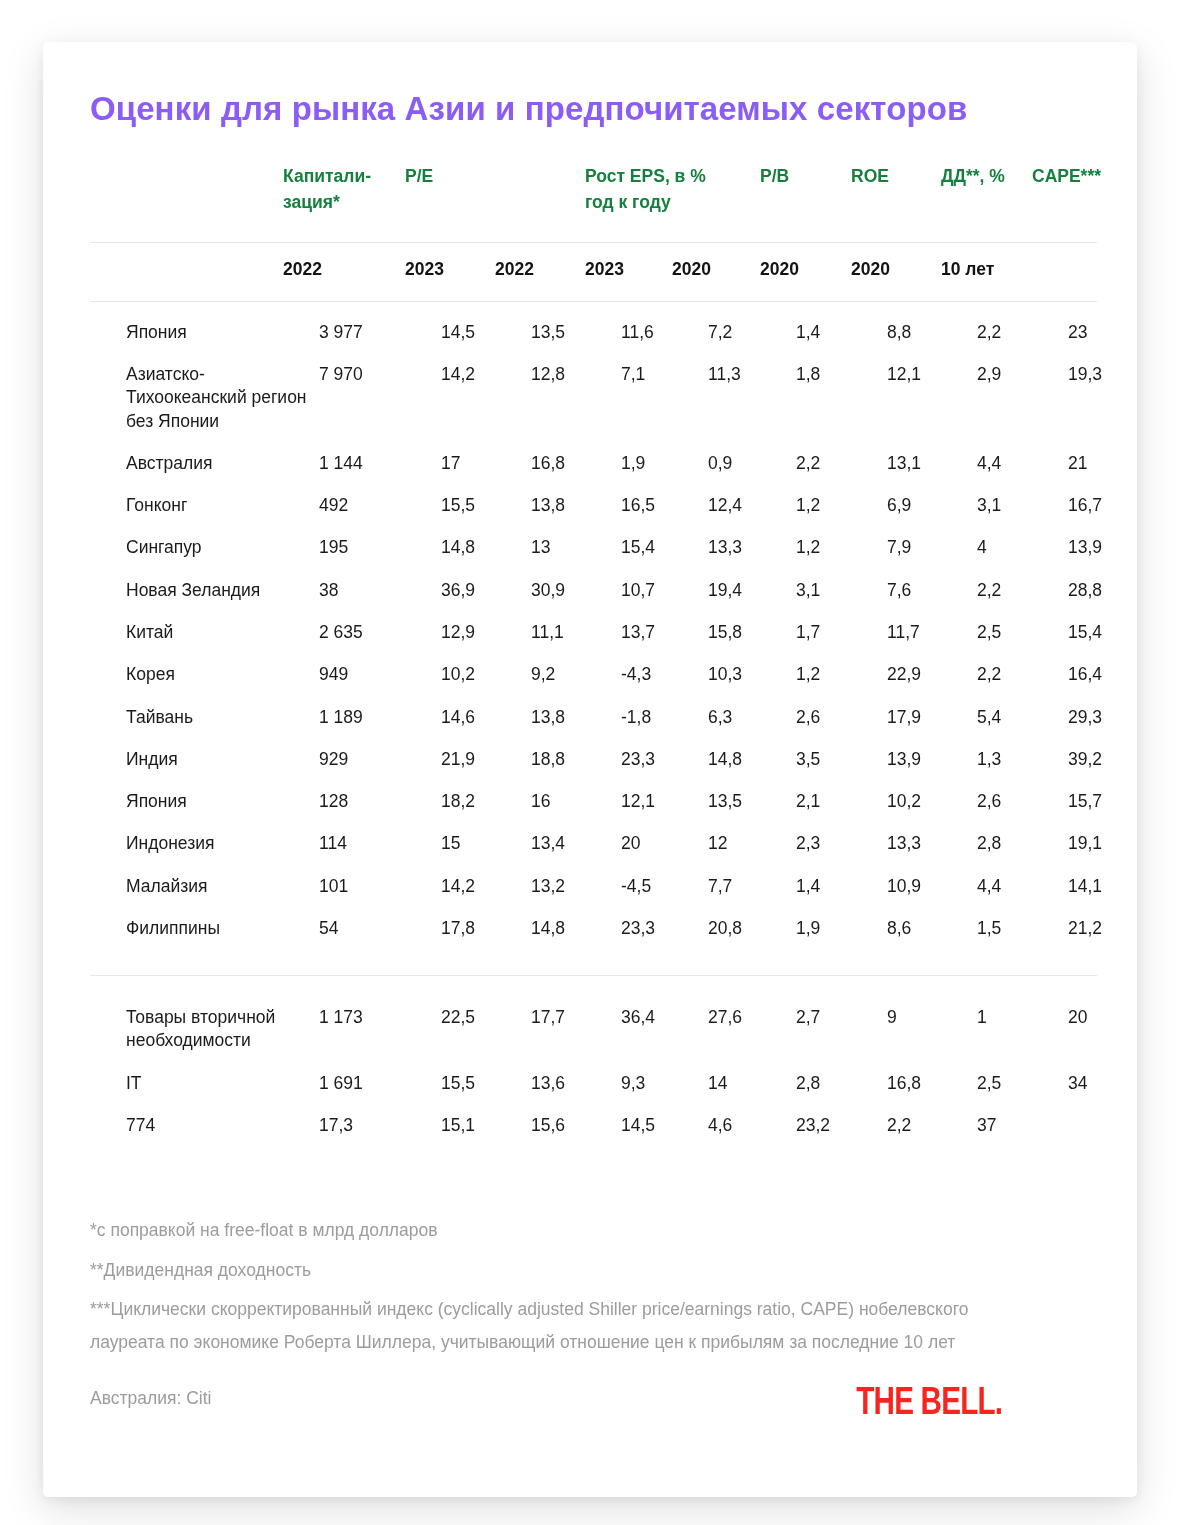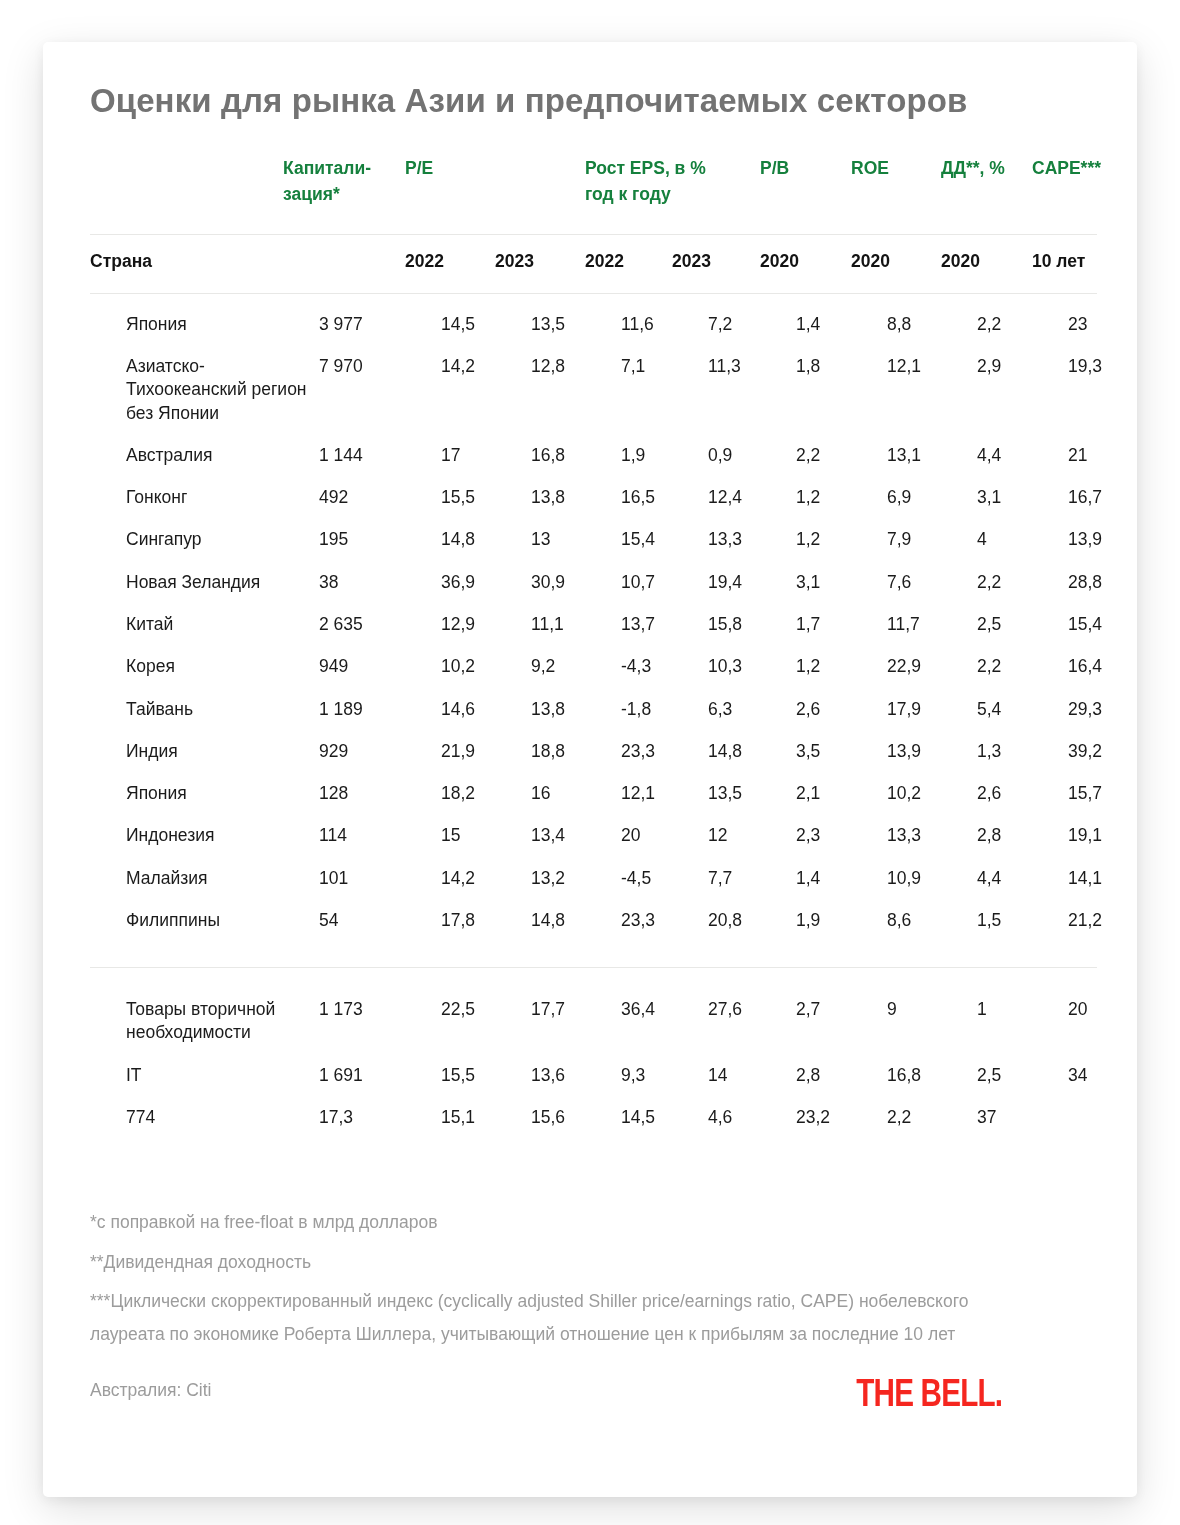--- a/index.html
+++ b/index.html
@@ -14,26 +14,26 @@
     position: absolute;
     left: 43px; top: 42px;
     width: 1094px; height: 1455px;
     background: #ffffff;
     border-radius: 5px;
     box-shadow: 0 12px 42px rgba(0,0,0,0.13), 0 3px 12px rgba(0,0,0,0.06);
     padding: 36px 40px 0 47px;
     overflow: hidden;
   }
   .title {
-    margin: 0 0 30px 0;
+    margin: 8px 0 30px 0;
     font-size: 33px;
     font-weight: 700;
     letter-spacing: 0.1px;
     line-height: 1.42;
-    color: #737373;
+    color: #8b5cf6;
     max-width: 920px;
   }
   .grid-row {
     display: grid;
     grid-template-columns: 193px 122px 90px 90px 87px 88px 91px 90px 91px 1fr;
     align-items: start;
   }
   .ghead .cell {
     font-weight: 700;
     font-size: 17.5px;
@@ -108,21 +108,20 @@
 год к году</div>
       <div class="cell g-pb">P/B</div>
       <div class="cell g-roe">ROE</div>
       <div class="cell g-dd">ДД**, %</div>
       <div class="cell g-cape">CAPE***</div>
     </div>
 
     <div class="divider"></div>
 
     <div class="grid-row subhead">
-      <div class="cell">Страна</div>
       <div class="cell"></div>
       <div class="cell">2022</div>
       <div class="cell">2023</div>
       <div class="cell">2022</div>
       <div class="cell">2023</div>
       <div class="cell">2020</div>
       <div class="cell">2020</div>
       <div class="cell">2020</div>
       <div class="cell">10 лет</div>
     </div>

